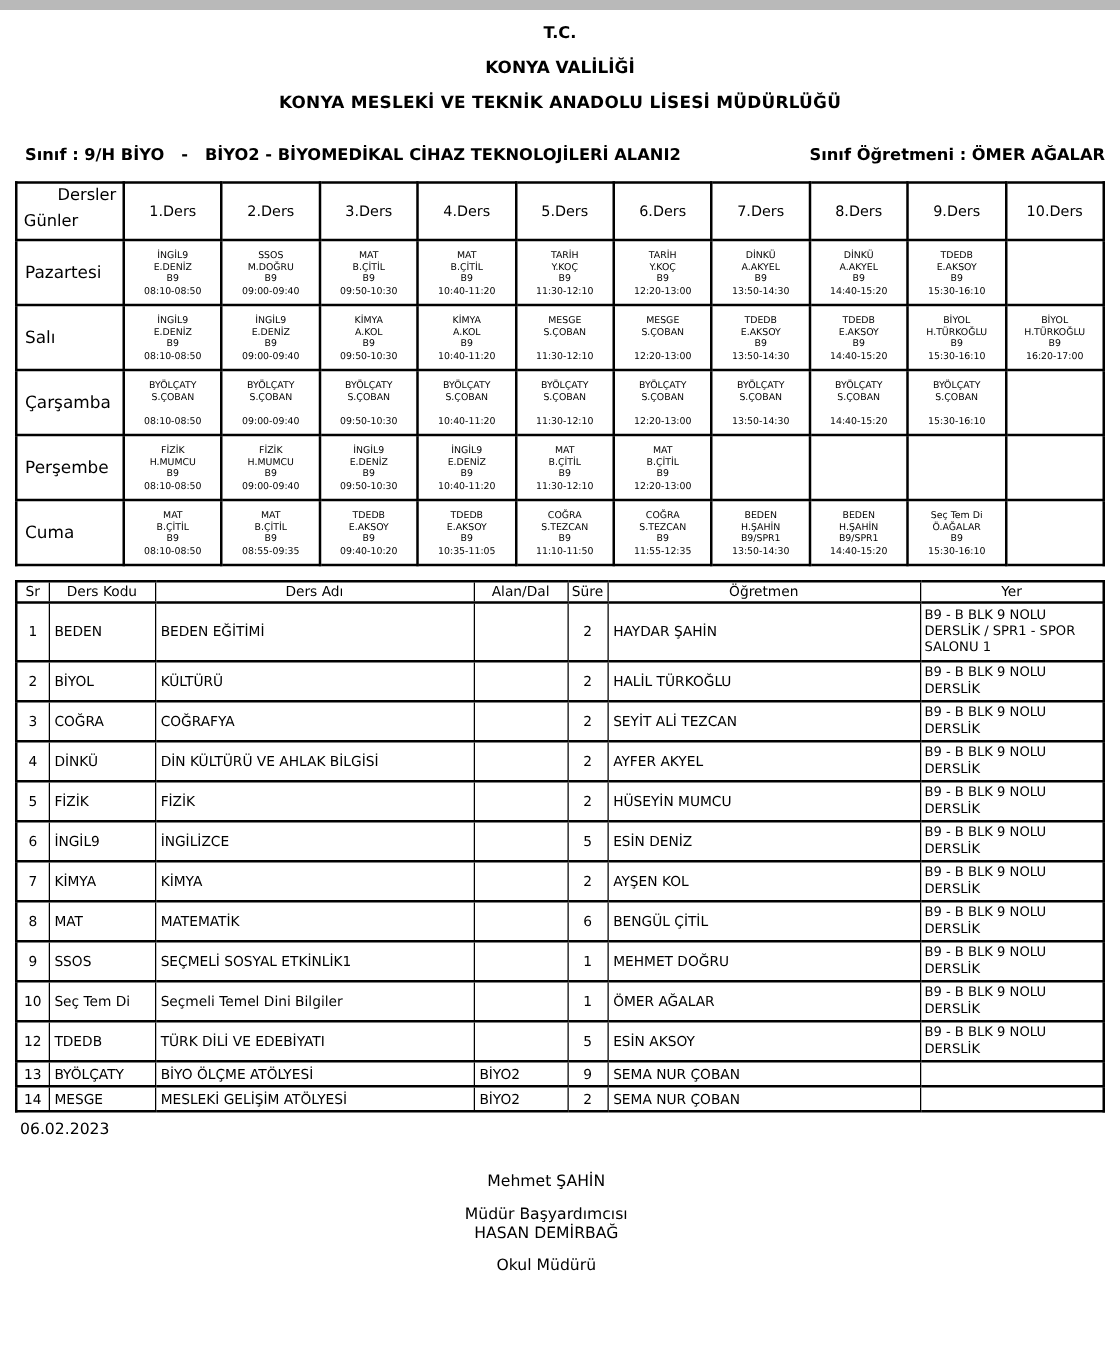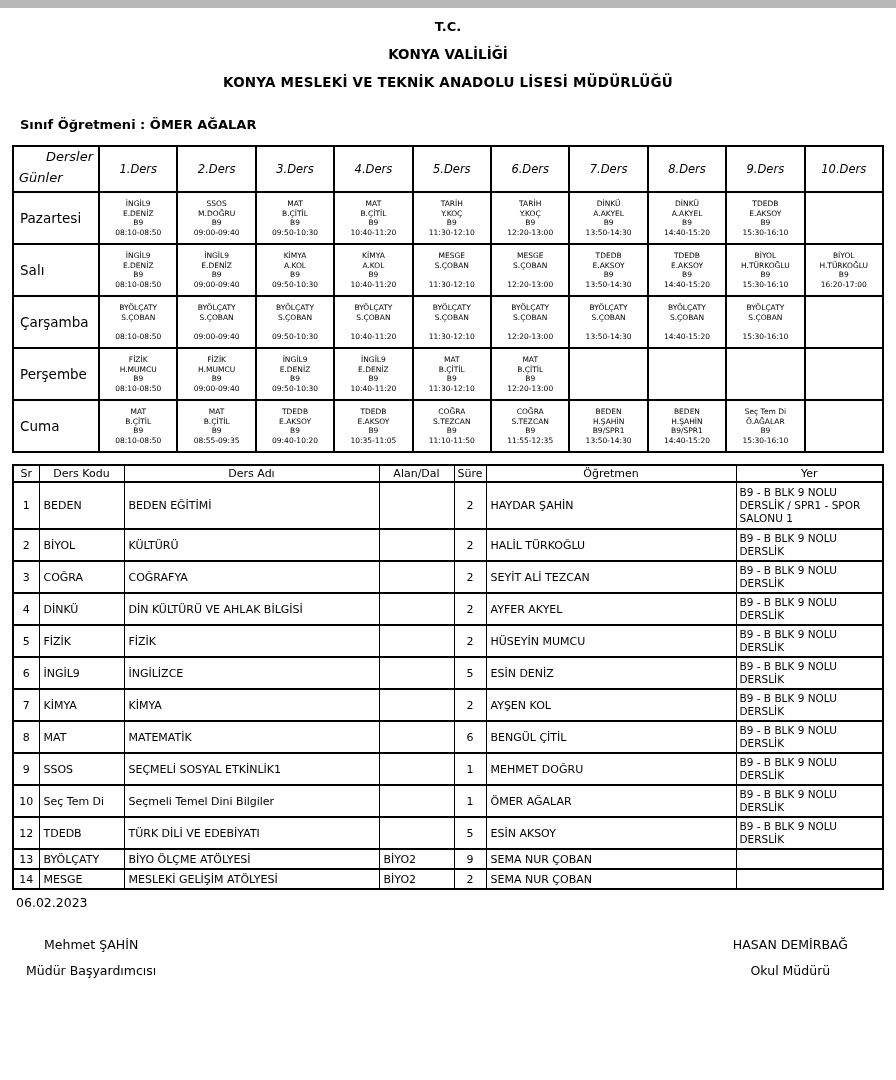--- a/index.html
+++ b/index.html
@@ -15,21 +15,21 @@
   .hdr .l3{font-size:13.5px;margin-top:12px;letter-spacing:.2px;}
   .class-row{
     display:flex;justify-content:space-between;align-items:flex-end;
     margin:27px 12px 0 20px;font-weight:bold;font-size:13px;white-space:pre;
   }
   table{border-collapse:collapse;table-layout:fixed;}
   
   .tt{width:870px;margin:13px auto 0 auto;}
   .tt th,.tt td{border:2px solid #000;overflow:hidden;}
   .tt thead tr{height:46px;}
-  .tt thead th{font-weight:normal;font-size:11.5px;font-style:italic;}
+  .tt thead th{font-weight:normal;font-size:11.5px;}
   .tt .corner{padding:2px 5px;vertical-align:top;font-size:13px;}
   .tt .corner .c-top{text-align:right;}
   .tt .corner .c-bot{text-align:left;margin-top:6px;}
   .tt tbody tr{height:52px;}
   .tt td.day{font-size:13.5px;text-align:left;padding-left:6px;}
   .tt td.cell{font-size:7.5px;line-height:9.5px;text-align:center;vertical-align:middle;}
   
   .ct{width:870px;margin:11px auto 0 auto;}
   .ct th,.ct td{border-style:solid;border-color:#000;border-width:2px 1px;overflow:hidden;}
   .ct th:first-child,.ct td:first-child{border-left-width:2px;}
@@ -38,38 +38,39 @@
   .ct th{font-weight:normal;font-size:11px;}
   .ct td{font-size:11px;padding:1px 4px;vertical-align:middle;}
   .ct td.c-sr{text-align:center;padding:1px 1px;}
   .ct td.c-sure{text-align:center;}
   .ct td.c-yer{font-size:10.5px;line-height:13px;padding:1px 3px;}
   .ct tr.r-tall{height:47px;}
   .ct tr.r-mid{height:32px;}
   .ct tr.r-short{height:20px;}
   
   .doc-date{font-size:12.5px;margin:5px 0 0 16px;}
-  .sig-row{display:flex;justify-content:space-between;margin:27px 48px 0 26px;}
+  .sig-row{display:flex;justify-content:space-between;margin:27px 48px 0 26px;flex-direction:column;}
   .sig{text-align:center;font-size:12.5px;}
   .sig .t{margin-top:11px;}
 </style>
 </head>
 <body>
 
 <div>
 
   <div class="scan-strip"></div>
 
   <div class="hdr">
     <div class="l1">T.C.</div>
     <div class="l2">KONYA VALİLİĞİ</div>
     <div class="l3">KONYA MESLEKİ VE TEKNİK ANADOLU LİSESİ MÜDÜRLÜĞÜ</div>
   </div>
 
   <div class="class-row">
+    <span>Sınıf : 9/H BİYO   -   BİYO2 - BİYOMEDİKAL CİHAZ TEKNOLOJİLERİ ALANI2</span>
     <span>Sınıf Öğretmeni : ÖMER AĞALAR</span>
   </div>
 
   <table class="tt" id="tt">
     <colgroup id="tt-cols">
         <col style="width: 86px;">
         <col style="width: 78.4px;">
         <col style="width: 78.4px;">
         <col style="width: 78.4px;">
         <col style="width: 78.4px;">

